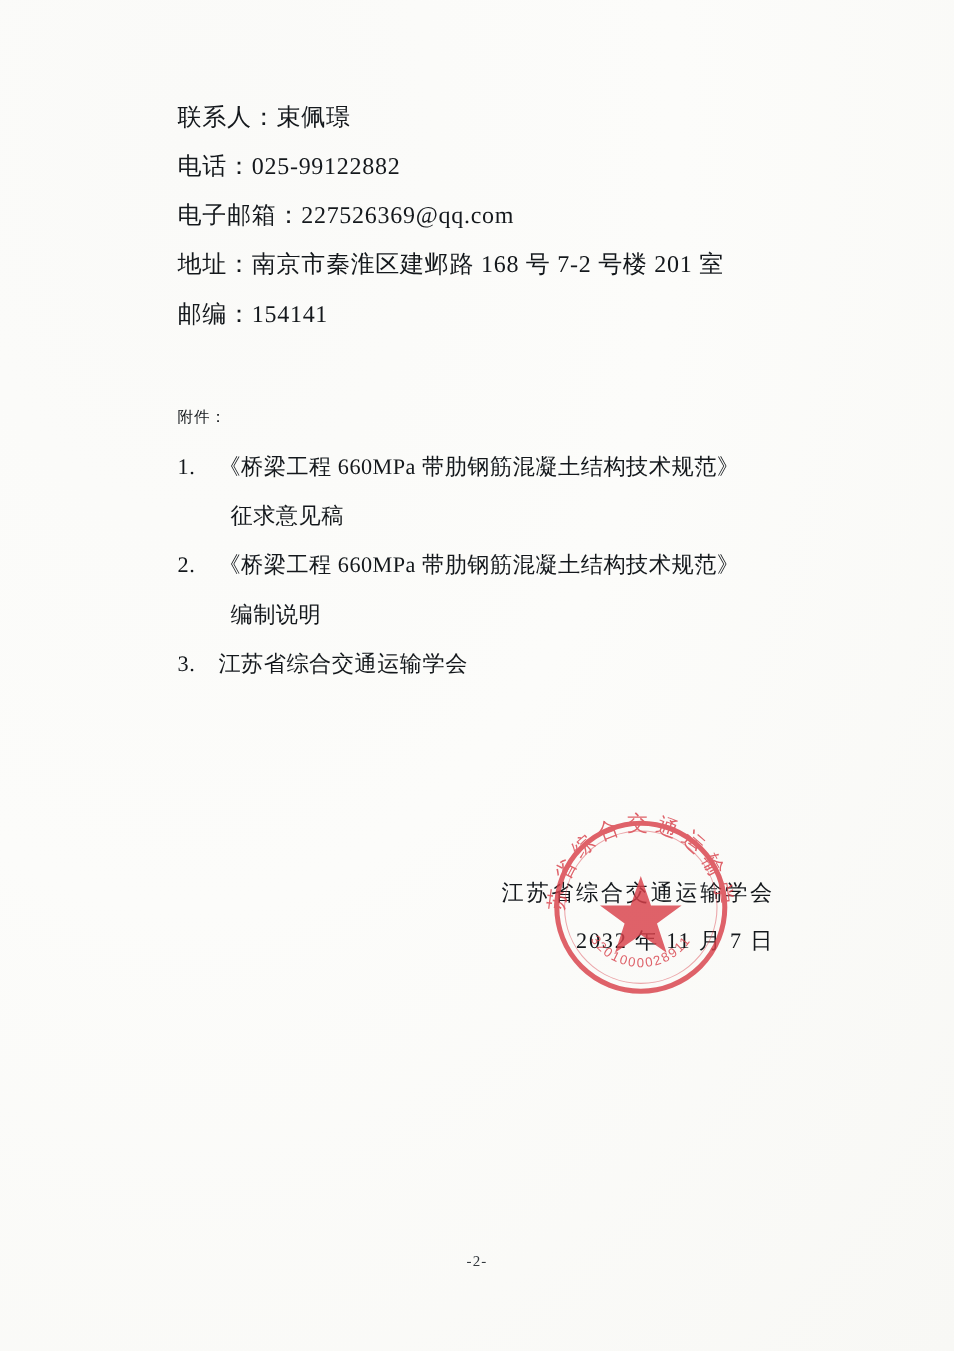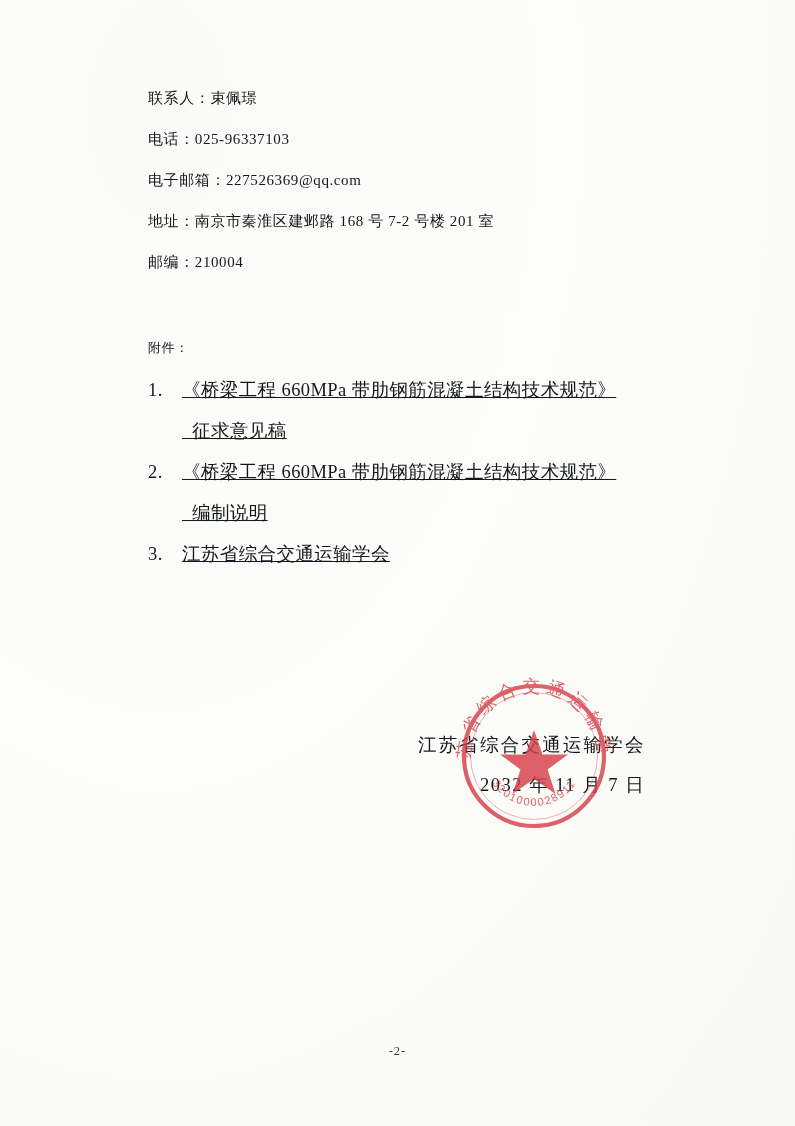--- a/index.html
+++ b/index.html
@@ -28,21 +28,21 @@
       radial-gradient(ellipse at 20% 10%, rgba(250,250,248,1) 0%, rgba(252,252,250,1) 45%, rgba(248,248,245,1) 100%);
     pointer-events: none;
   }
   .content {
     position: absolute;
     left: 148px;
     top: 78px;
     width: 540px;
   }
   .line {
-    font-size: 15px;
+    font-size: 20px;
     line-height: 41px;
     letter-spacing: 0.6px;
     white-space: pre-wrap;
     color: #14181c;
   }
   .contact-block .line {
     margin: 0;
   }
   .gap-block {
     height: 44px;
@@ -65,21 +65,20 @@
     color: #14181c;
   }
   .attach-num {
     width: 34px;
     flex: 0 0 34px;
     text-align: left;
   }
   .attach-text {
     flex: 1 1 auto;
     white-space: pre-wrap;
-    text-decoration: underline;
   }
   .sign-block {
     position: absolute;
     left: 418px;
     top: 725px;
     width: 280px;
     text-align: left;
   }
   .sign-line {
     font-size: 18.5px;
@@ -116,24 +115,24 @@
 </head>
 <body>
 
 <div class="page">
   <div class="paper-tint"></div>
 
   <div class="content">
 
     <div class="contact-block">
       <div class="line">联系人：束佩璟</div>
-      <div class="line">电话：025-96337103</div>
+      <div class="line">电话：025-99122882</div>
       <div class="line">电子邮箱：227526369@qq.com</div>
       <div class="line">地址：南京市秦淮区建邺路 168 号 7-2 号楼 201 室</div>
-      <div class="line">邮编：210004</div>
+      <div class="line">邮编：154141</div>
     </div>
 
     <div class="gap-block"></div>
 
     <div class="attach-title">附件：</div>
 
     <div class="attach-list">
       <div class="attach-item">
         <span class="attach-num">1.</span>
         <span class="attach-text">《桥梁工程 660MPa 带肋钢筋混凝土结构技术规范》

